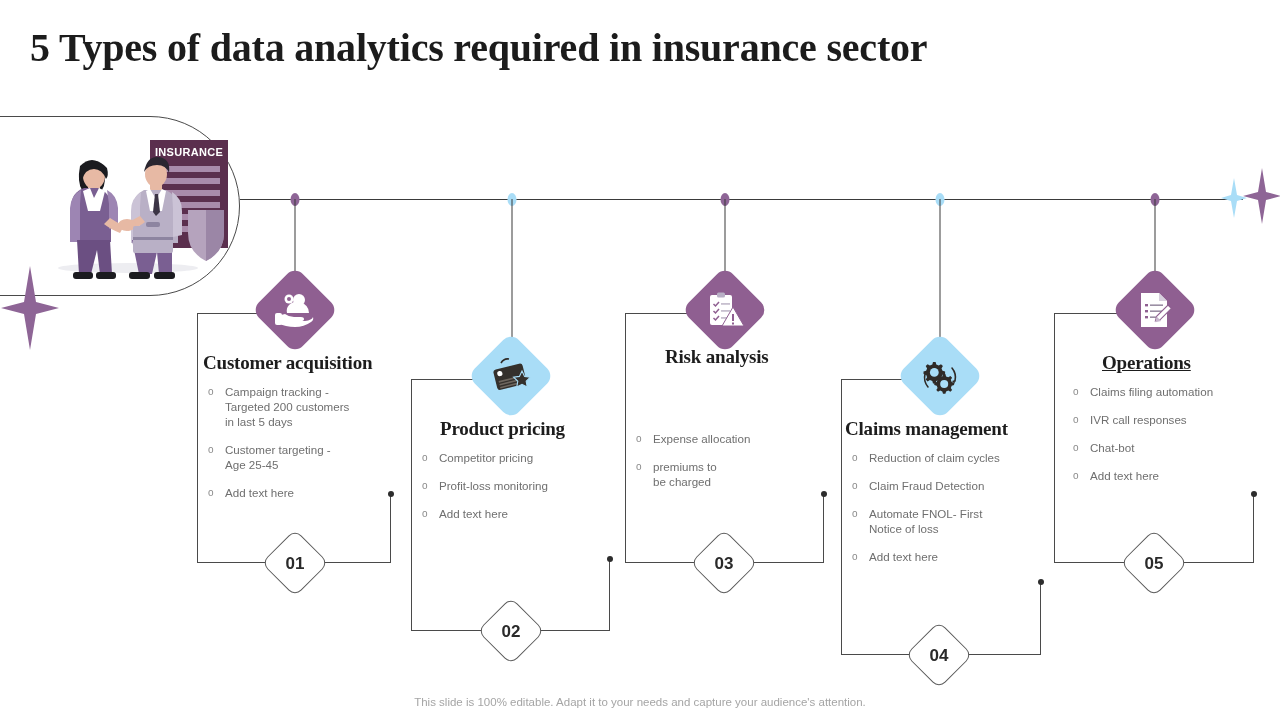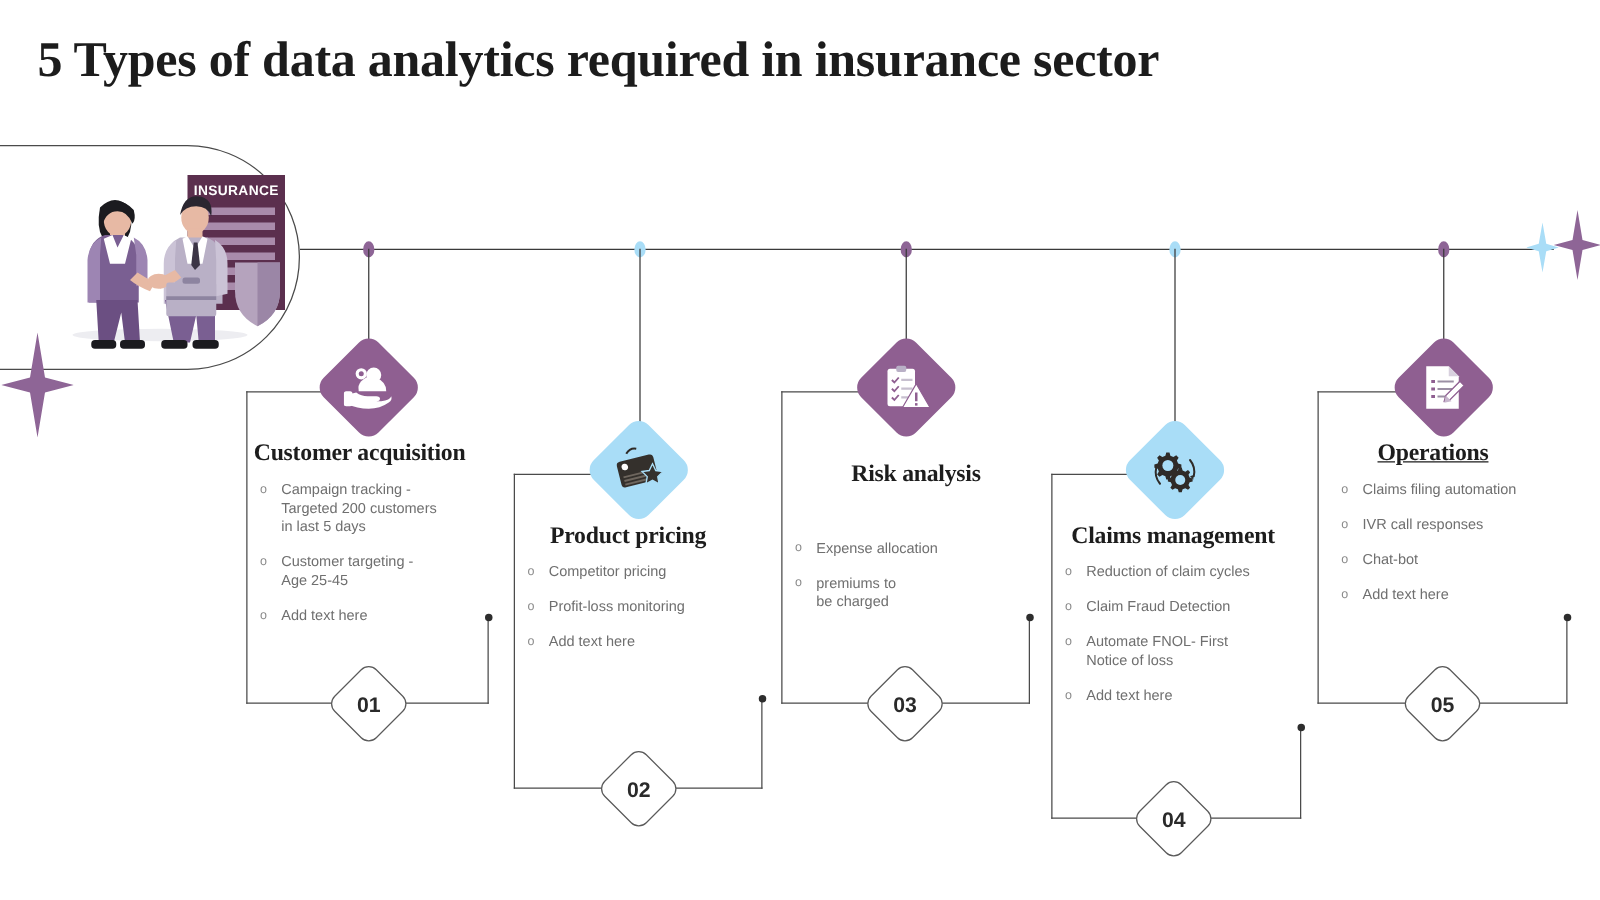--- a/index.html
+++ b/index.html
@@ -326,21 +326,21 @@
   <div class="numbadge" style="left:511px; top:631px;">
     <span>02</span>
   </div>
 
   <div class="card" style="left:625px; top:313px; width:199px; height:250px;">
     <div class="edge-left"></div>
     <div class="edge-top" style="width:98px;"></div>
     <div class="edge-bottom"></div>
     <div class="edge-right" style="height:69px;"></div>
     <div class="rdot" style="bottom:66px;"></div>
-    <div class="card-title" style="left:40px; top:56px;margin-left:16px;">Risk analysis</div>
+    <div class="card-title" style="left:40px; top:33px;">Risk analysis</div>
     <div class="bullets" style="left:6px; top:118px;">
       <div class="bullet" style="white-space:pre-line;">Expense allocation</div>
       <div class="bullet" style="white-space:pre-line;">premiums to
 be charged</div>
     </div>
   </div>
   <div class="dia purple" style="left:694px; top:279px;">
     <div class="dia-inner">
       <svg width="38" height="38" viewBox="0 0 38 38">
         <rect x="4" y="4" width="22" height="30" rx="2" fill="#ffffff"></rect>
@@ -364,21 +364,21 @@
   <div class="numbadge" style="left:724px; top:563px;">
     <span>03</span>
   </div>
 
   <div class="card" style="left:841px; top:379px; width:200px; height:276px;">
     <div class="edge-left"></div>
     <div class="edge-top" style="width:98px;"></div>
     <div class="edge-bottom"></div>
     <div class="edge-right" style="height:73px;"></div>
     <div class="rdot" style="bottom:70px;"></div>
-    <div class="card-title" style="left:16px; top:39px;">Claims management</div>
+    <div class="card-title" style="left:4px; top:39px;">Claims management</div>
     <div class="bullets" style="left:6px; top:71px;">
       <div class="bullet" style="white-space:pre-line;">Reduction of claim cycles</div>
       <div class="bullet" style="white-space:pre-line;">Claim Fraud Detection</div>
       <div class="bullet" style="white-space:pre-line;">Automate FNOL- First
 Notice of loss</div>
       <div class="bullet" style="white-space:pre-line;">Add text here</div>
     </div>
   </div>
   <div class="dia blue" style="left:909px; top:345px;">
     <div class="dia-inner">
@@ -433,14 +433,15 @@
         </g>
         <path d="M31 14 l3.4 3.4 l-11.4 11.4 l-4.6 1.2 l1.2 -4.6z" fill="#ffffff" stroke="#8f5f91" stroke-width="1.1"></path>
         <path d="M19.6 25.4 l4.6 4.6 l-5.8 1.2z" fill="#c7b6cd"></path>
       </svg>
     </div>
   </div>
   <div class="numbadge" style="left:1154px; top:563px;">
     <span>05</span>
   </div>
 
+  <div class="footer">This slide is 100% editable. Adapt it to your needs and capture your audience's attention.</div>
 
 </div>
 
 </body></html>

